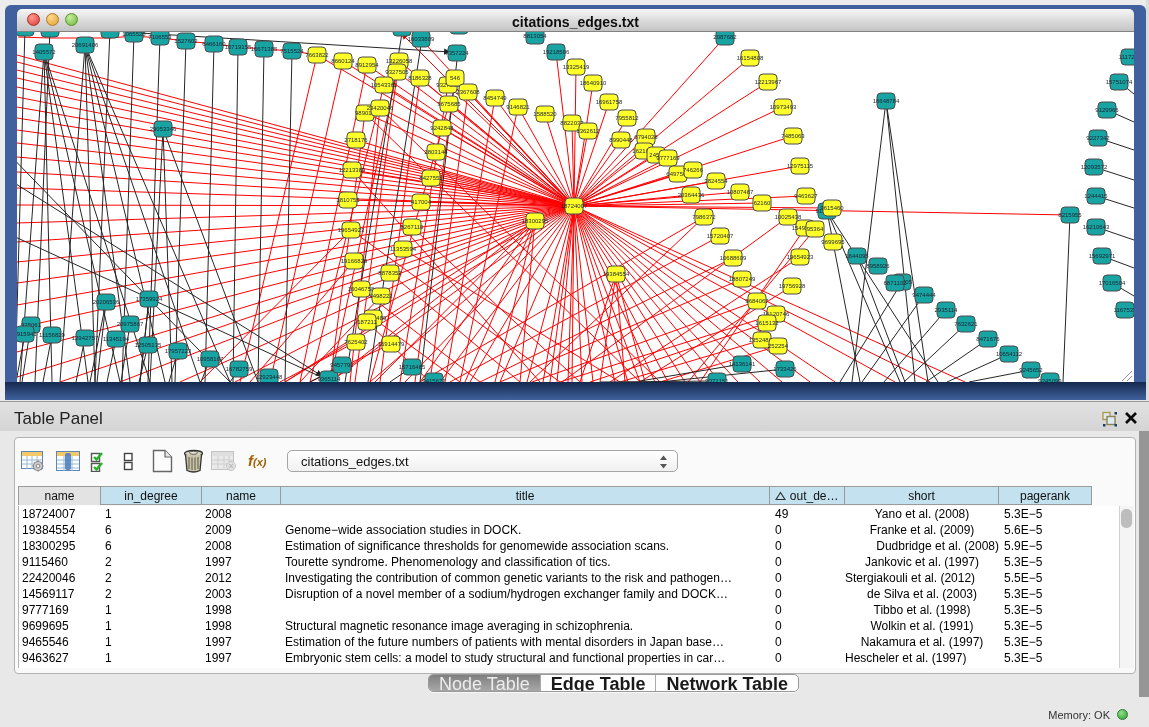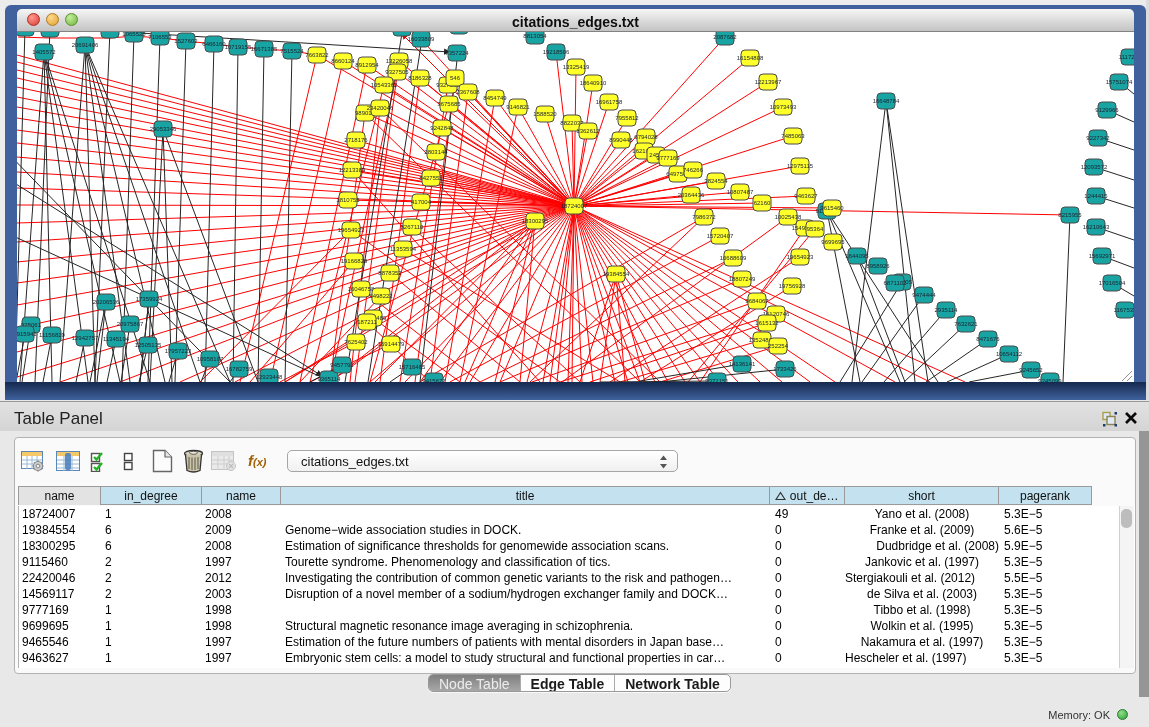--- a/index.html
+++ b/index.html
@@ -9,21 +9,21 @@
 #bb { position:absolute; left:5px; top:382px; width:1141px; height:18px; background:linear-gradient(#16294e,#3f619d); }
 #panelhead { position:absolute; left:0; top:401px; width:1149px; height:30px; background:linear-gradient(#e2e2e2,#d4d4d4); border-top:1px solid #979797; }
 #panelhead .t { position:absolute; left:14px; top:7px; font-size:17px; color:#222; }
 #container { position:absolute; left:14px; top:437px; width:1122px; height:237px; background:#fafafa; border:1px solid #b2b2b2; border-radius:4px; }
 #thead { position:absolute; left:18px; top:486px; width:1074px; height:19px; background:#c3e1ef; border:1px solid #9a9a9a; }
 .hcell { position:absolute; top:487px; height:18px; font-size:12px; color:#111; text-align:center; line-height:18px; border-right:1px solid #9a9a9a; }
 .trow { position:absolute; left:0; width:1135px; height:16px; font-size:12px; color:#000; }
 .trow span { position:absolute; top:1px; white-space:nowrap; }
 .clip { overflow:hidden; }
 #tabbar { position:absolute; left:428px; top:674px; height:18px; display:flex; border:1px solid #999; border-radius:5px; overflow:hidden; background:#fdfdfd; box-shadow:0 1px 0 rgba(255,255,255,.7); }
-.tab { font-size:14px; font-weight:bold; padding:1px 10px 0 10px; color:#1a1a1a; border-right:1px solid #aaa; line-height:16px; }
+.tab { font-size:18px; font-weight:bold; padding:1px 10px 0 10px; color:#1a1a1a; border-right:1px solid #aaa; line-height:16px; }
 .tab.sel { background:linear-gradient(#7f7f7f,#a8a8a8); color:#ececec; font-weight:normal; }
 #mem { position:absolute; right:39px; top:709px; font-size:11px; color:#333; }
 #memdot { position:absolute; right:21px; top:709px; width:11px; height:11px; border-radius:50%; background:radial-gradient(circle at 35% 30%, #8ee08a, #2f9e33); border:1px solid #2a7a2d; }
 .icon { position:absolute; top:451px; }
 </style></head>
 <body>
 <div style="position:absolute;left:0;top:0;width:1149px;height:5px;background:#ececec"></div>
 <div style="position:absolute;left:0;top:0;width:5px;height:400px;background:#ececec"></div>
 <div style="position:absolute;left:1146px;top:0;width:3px;height:400px;background:#dcdcdc"></div>
 <div id="desk"></div>
@@ -712,21 +712,21 @@
     <span style="left:775px">0</span>
 <span style="left:845px;width:154px;text-align:center">Tibbo et al. (1998)</span>
     <span style="left:1004px">5.3E−5</span>
 </div>
 <div class="trow" style="top:618px">
 <span style="left:22px">9699695</span>
     <span style="left:105px">1</span>
     <span style="left:205px">1998</span>
 <span style="left:285px;width:480px" class="clip">Structural magnetic resonance image averaging in schizophrenia.</span>
     <span style="left:775px">0</span>
-<span style="left:845px;width:154px;text-align:center">Wolkin et al. (1995)</span>
+<span style="left:845px;width:154px;text-align:center">Wolkin et al. (1991)</span>
     <span style="left:1004px">5.3E−5</span>
 </div>
 <div class="trow" style="top:634px">
 <span style="left:22px">9465546</span>
     <span style="left:105px">1</span>
     <span style="left:205px">1997</span>
 <span style="left:285px;width:480px" class="clip">Estimation of the future numbers of patients with mental disorders in Japan base…</span>
     <span style="left:775px">0</span>
 <span style="left:845px;width:154px;text-align:center">Nakamura et al. (1997)</span>
     <span style="left:1004px">5.3E−5</span>

